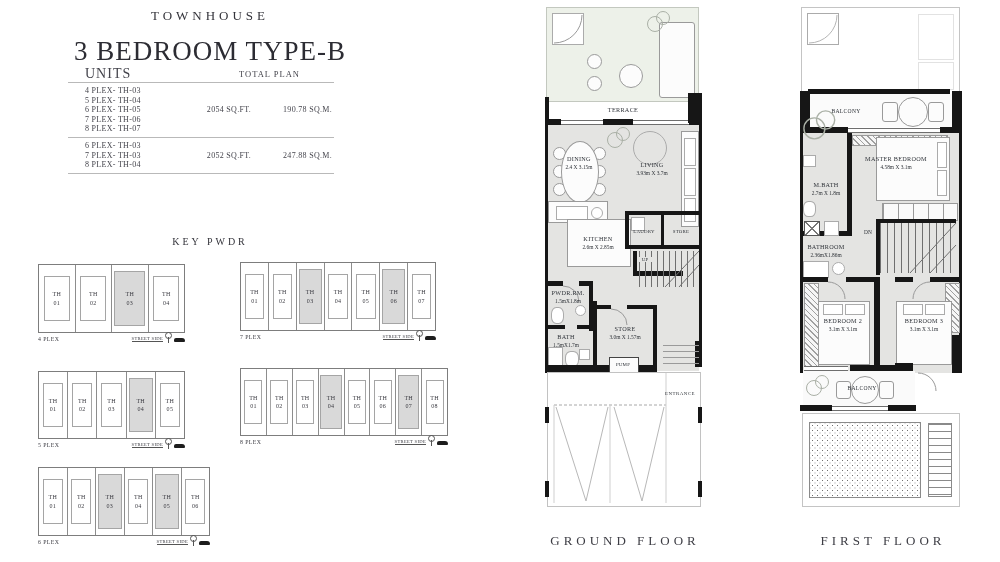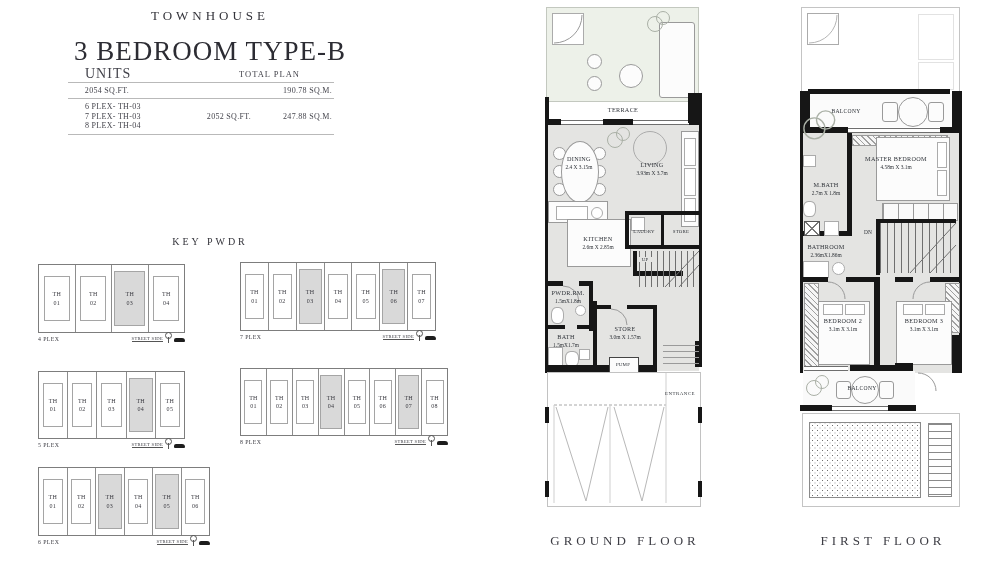--- a/index.html
+++ b/index.html
@@ -76,20 +76,28 @@
 
   <div class="abs brand">TOWNHOUSE</div>
   <div class="abs main-title">3 BEDROOM TYPE-B</div>
 
   <div class="abs units-table">
     <div class="thead">
       <span class="h1">UNITS</span>
       <span class="h2">TOTAL PLAN</span>
     </div>
     <div class="tgroup">
+      <div class="units-col">
+
+      <div class="unit-line">4 PLEX- TH-03</div>
+          <div class="unit-line">5 PLEX- TH-04</div>
+          <div class="unit-line">6 PLEX- TH-05</div>
+          <div class="unit-line">7 PLEX- TH-06</div>
+          <div class="unit-line">8 PLEX- TH-07</div>
+        </div>
       <div class="sqft-col">2054 SQ.FT.</div>
       <div class="sqm-col">190.78 SQ.M.</div>
     </div>
     <div class="tgroup">
       <div class="units-col">
 
       <div class="unit-line">6 PLEX- TH-03</div>
           <div class="unit-line">7 PLEX- TH-03</div>
           <div class="unit-line">8 PLEX- TH-04</div>
         </div>

